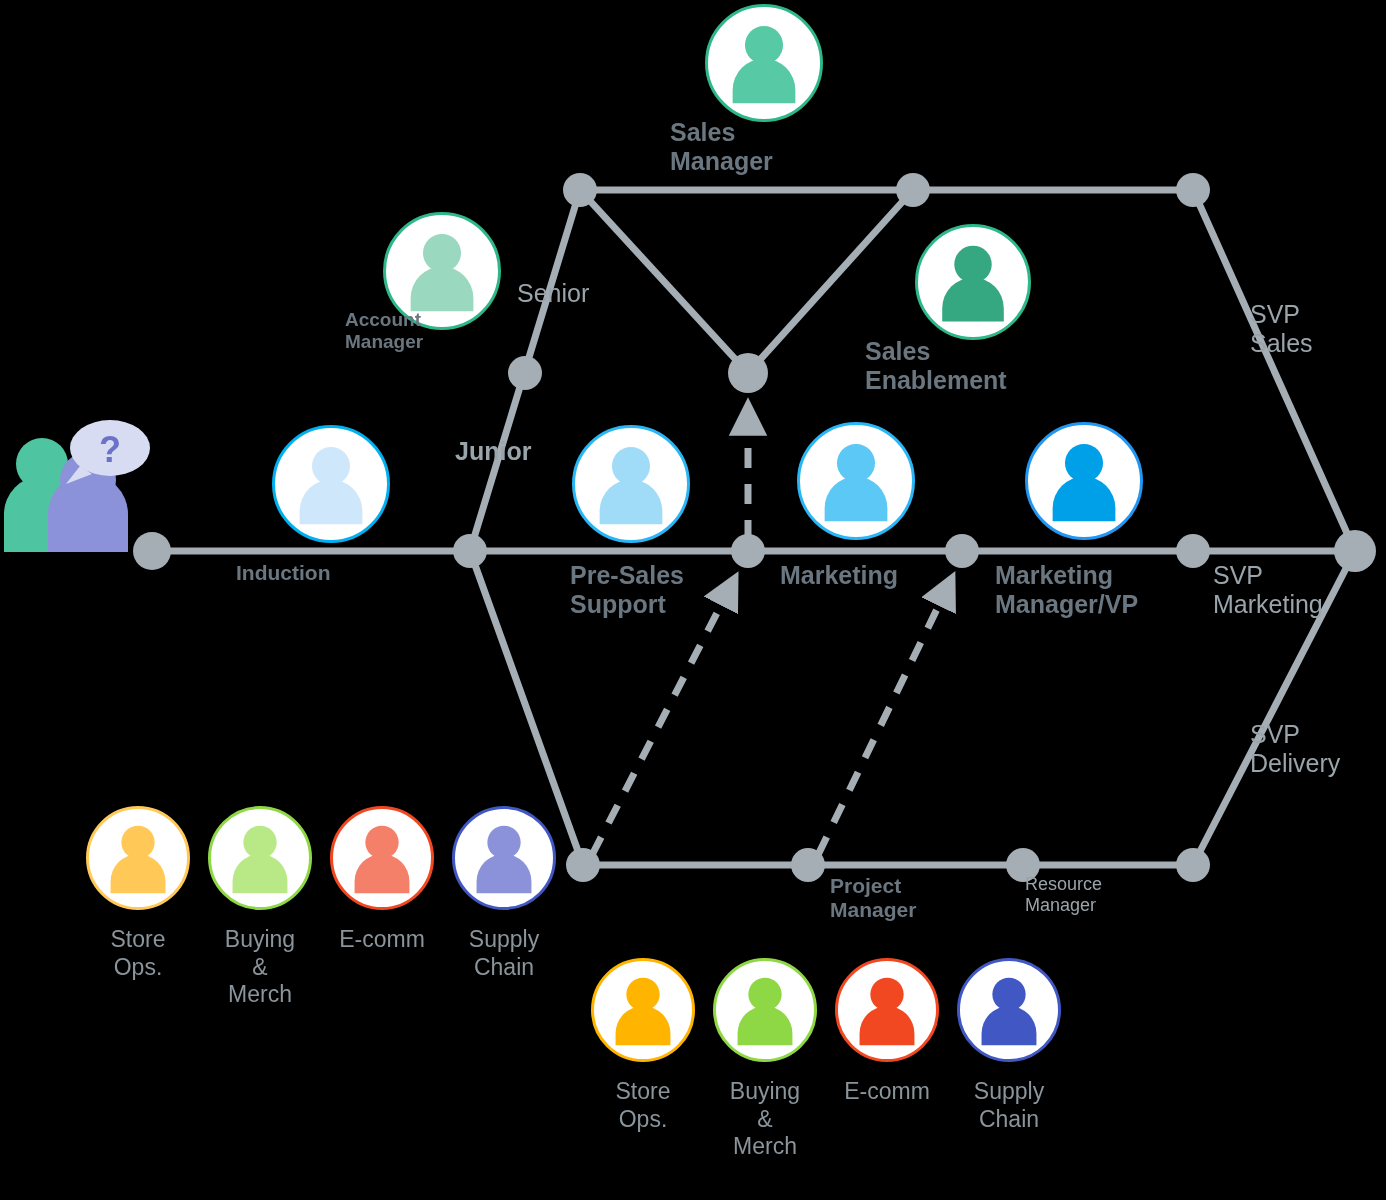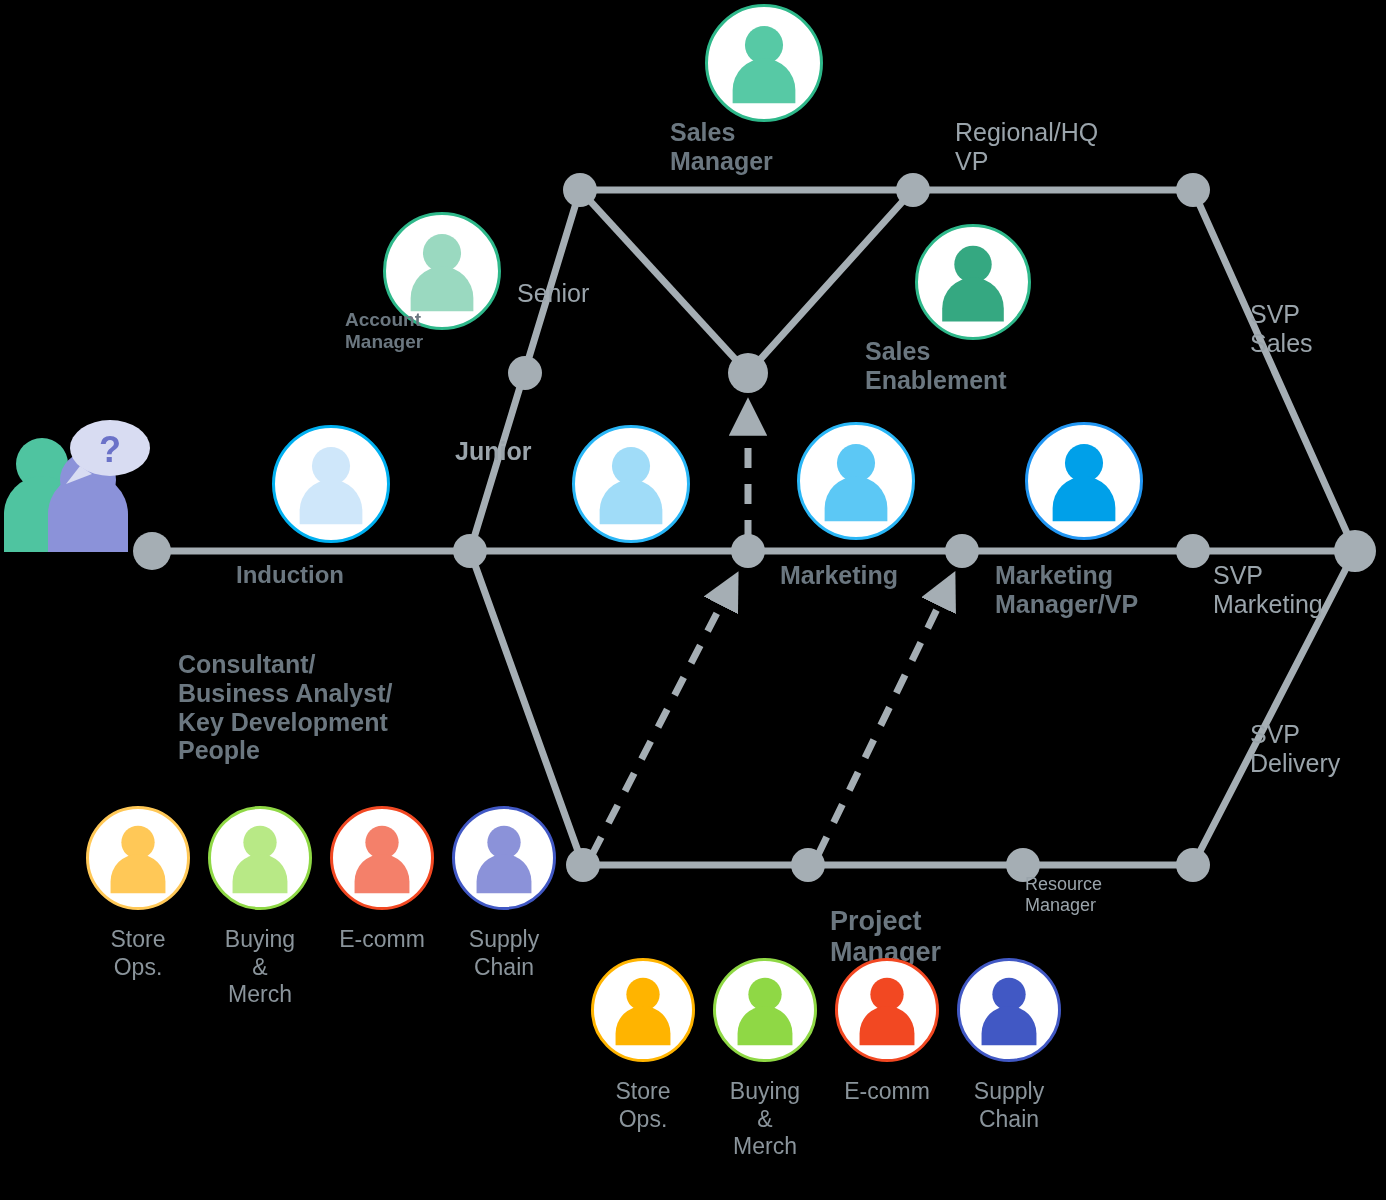--- a/index.html
+++ b/index.html
@@ -133,57 +133,53 @@
   <div class="av" style="left:915px;top:224px;width:116px;height:116px;border:3px solid #2eb88a;">
     <svg viewBox="0 0 100 100">
         <circle cx="50" cy="34" r="17" fill="#35a881"></circle>
         <path d="M22 86 v-12 a28 28 0 0 1 56 0 v12 z" fill="#35a881"></path>
       </svg>
   </div>
 
   <div class="lbl bold" style="left:670px;top:118px;width:190px;font-size:25px;">Sales
 Manager</div>
 
-  <div class="lbl light" style="left:955px;top:118px;width:200px;font-size:25px;">Regional/HQ
-VP</div>
 
   <div class="lbl light" style="left:1250px;top:300px;width:120px;font-size:25px;">SVP
 Sales</div>
 
   <div class="lbl bold" style="left:865px;top:337px;width:220px;font-size:25px;">Sales
 Enablement</div>
 
   <div class="lbl bold" style="left:345px;top:309px;width:196px;font-size:19px;">Account
 Manager</div>
 
   <div class="lbl light" style="left:517px;top:279px;width:120px;font-size:25px;">Senior</div>
 
   <div class="lbl light" style="left:455px;top:437px;width:120px;font-size:25px;font-weight:bold;">Junior</div>
 
-  <div class="lbl bold" style="left:236px;top:561px;width:190px;font-size:24px;">Induction</div>
-
+  <div class="lbl bold" style="left:236px;top:561px;width:190px;font-size:21px;">Induction</div>
+
+  <div class="lbl bold" style="left:570px;top:561px;width:185px;font-size:25px;">Pre-Sales
+Support</div>
 
   <div class="lbl bold" style="left:780px;top:561px;width:155px;font-size:25px;">Marketing</div>
 
   <div class="lbl bold" style="left:995px;top:561px;width:200px;font-size:25px;">Marketing
 Manager/VP</div>
 
   <div class="lbl light" style="left:1213px;top:561px;width:145px;font-size:25px;">SVP
 Marketing</div>
 
   <div class="lbl light" style="left:1250px;top:720px;width:135px;font-size:25px;">SVP
 Delivery</div>
 
-  <div class="lbl bold" style="left:178px;top:650px;width:300px;font-size:25px;">Consultant/
-Business Analyst/
-Key Development
-People</div>
-
-
-  <div class="lbl bold" style="left:830px;top:874px;width:180px;font-size:27px;margin-top:32px;">Project
+
+
+  <div class="lbl bold" style="left:830px;top:874px;width:180px;font-size:21px;">Project
 Manager</div>
 
   <div class="lbl light" style="left:1025px;top:874px;width:175px;font-size:18px;">Resource
 Manager</div>
 
   <div class="grp" style="left:86px;top:806px;">
     <div class="av" style="left:0px;top:0px;width:104px;height:104px;border:3px solid #ffc857;">
       <svg viewBox="0 0 100 100">
           <circle cx="50" cy="34" r="17" fill="#ffc857"></circle>
           <path d="M22 86 v-12 a28 28 0 0 1 56 0 v12 z" fill="#ffc857"></path>

